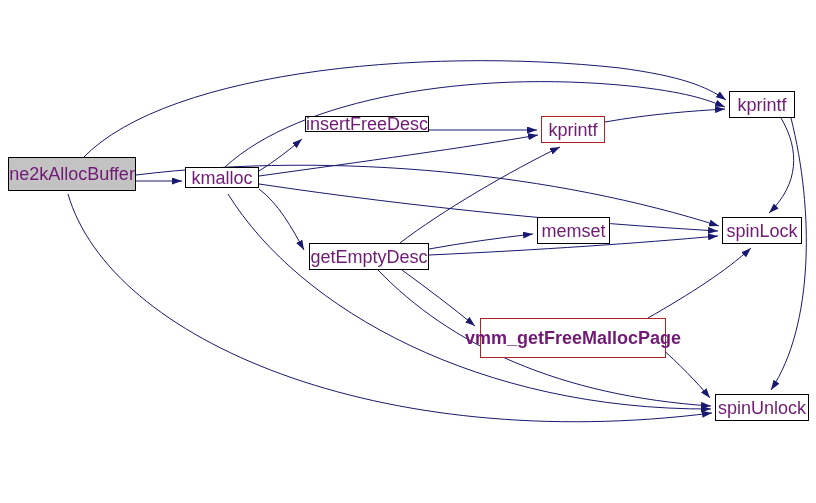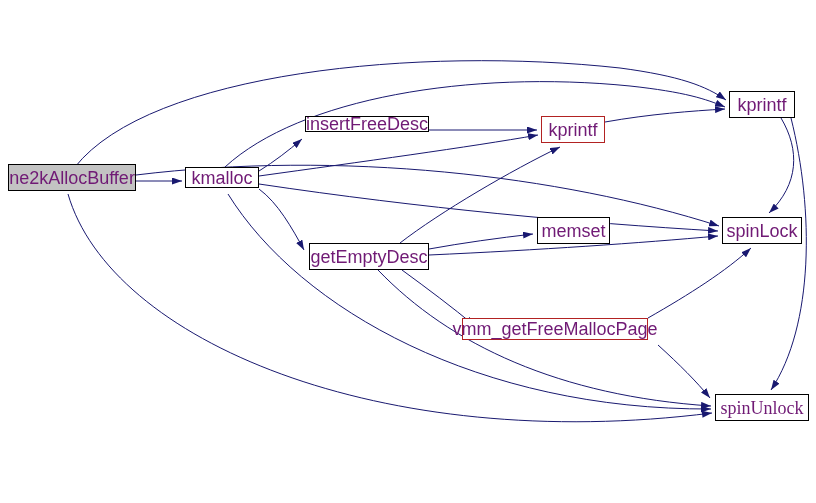--- a/index.html
+++ b/index.html
@@ -51,23 +51,23 @@
       <path d="M 781 118 C 800 150, 799 184, 769 213" class="edge" stroke="#191970" marker-end="url(#arrowhead)"></path>
       <path d="M 791 118 C 814 210, 814 325, 771 390" class="edge" stroke="#191970" marker-end="url(#arrowhead)"></path>
       <path d="M 429 249 C 462 243, 498 238, 533 234" class="edge" stroke="#191970" marker-end="url(#arrowhead)"></path>
       <path d="M 400 243 C 440 212, 512 170, 560 147" class="edge" stroke="#191970" marker-end="url(#arrowhead)"></path>
       <path d="M 429 255 C 540 250, 640 243, 718 236" class="edge" stroke="#191970" marker-end="url(#arrowhead)"></path>
       <path d="M 402 270 C 428 289, 452 307, 475 326" class="edge" stroke="#191970" marker-end="url(#arrowhead)"></path>
       <path d="M 378 270 C 450 345, 560 396, 711 406" class="edge" stroke="#191970" marker-end="url(#arrowhead)"></path>
       <path d="M 648 318 C 690 294, 726 271, 751 248" class="edge" stroke="#191970" marker-end="url(#arrowhead)"></path>
       <path d="M 658 345 C 680 365, 696 381, 710 398" class="edge" stroke="#191970" marker-end="url(#arrowhead)"></path>
     </svg>
-<div class="node root" style="left: 8px; top: 164px; width: 128px; height: 27px; background: rgb(195, 195, 195);">ne2kAllocBuffer</div>
+<div class="node root" style="left: 8px; top: 157px; width: 128px; height: 34px; background: rgb(195, 195, 195);">ne2kAllocBuffer</div>
     <div class="node normal" style="left: 185px; top: 167px; width: 74px; height: 21px;">kmalloc</div>
     <div class="node normal" style="left: 305px; top: 116px; width: 124px; height: 16px;">insertFreeDesc</div>
     <div class="node truncated" style="left: 541px; top: 116px; width: 64px; height: 27px; border-color: rgb(178, 34, 34);">kprintf</div>
     <div class="node normal" style="left: 729px; top: 91px; width: 66px; height: 27px;">kprintf</div>
     <div class="node normal" style="left: 537px; top: 217px; width: 73px; height: 27px; text-align: center;">memset</div>
     <div class="node normal" style="left: 309px; top: 243px; width: 120px; height: 27px;">getEmptyDesc</div>
     <div class="node normal" style="left: 722px; top: 217px; width: 80px; height: 27px;">spinLock</div>
-    <div class="node truncated" style="left: 462px; top: 318px; width: 186px; height: 22px; border-color: rgb(178, 34, 34);">vmm_getFreeMallocPage</div>
-    <div class="node normal" style="left: 715px; top: 394px; width: 94px; height: 27px; font-family: Liberation Serif, serif;">spinUnlock</div>
+    <div class="node truncated" style="left: 480px; top: 318px; width: 186px; height: 40px; border-color: rgb(178, 34, 34); font-weight: bold;">vmm_getFreeMallocPage</div>
+    <div class="node normal" style="left: 715px; top: 394px; width: 94px; height: 27px;">spinUnlock</div>
   </div>
 
 </body></html>

